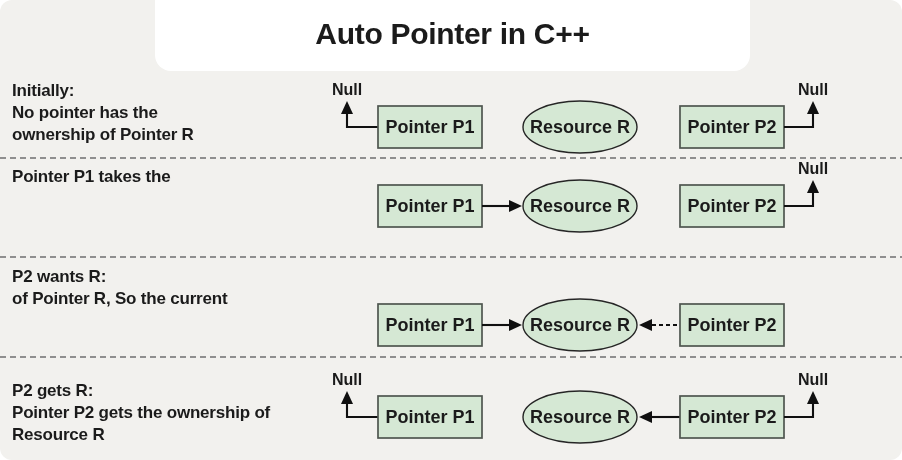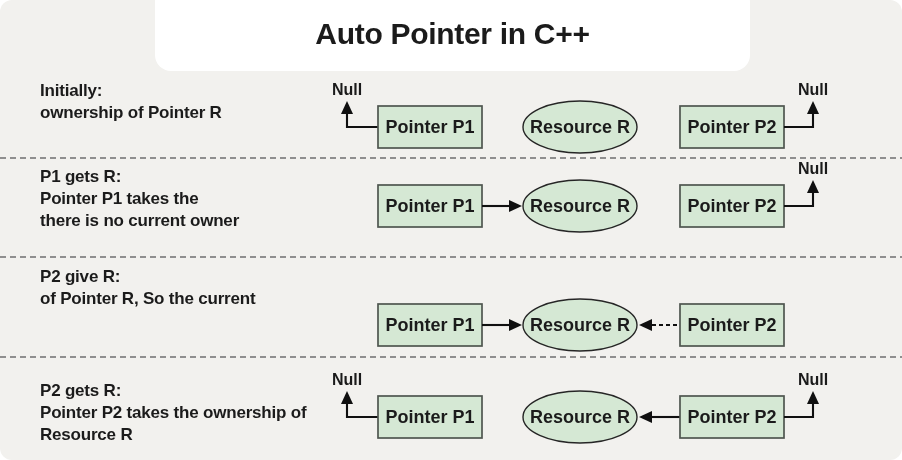--- a/index.html
+++ b/index.html
@@ -37,21 +37,20 @@
   }
   .row-text {
     position: absolute;
     left: 12px;
     font-size: 17px;
     font-weight: 700;
     line-height: 22px;
     color: var(--text-color, #1b1b1b);
     letter-spacing: -0.2px;
     white-space: nowrap;
-    margin-left: 28px;
   }
   .row-text-1 { top: 80px; }
   .row-text-2 { top: 166px; }
   .row-text-3 { top: 266px; }
   .row-text-4 { top: 380px; }
   svg.diagram {
     position: absolute;
     left: 0;
     top: 0;
   }
@@ -102,37 +101,36 @@
 <body>
 
 <div class="page">
 
   <div class="title-card">
     <span class="title-text">Auto Pointer in C++</span>
   </div>
 
   <div class="row-text row-text-1">
     <div>Initially:</div>
+    <div>No pointer has the</div>
     <div>ownership of Pointer R</div>
   </div>
 
   <div class="row-text row-text-2">
-    <div>P1 gets R:</div>
     <div>Pointer P1 takes the</div>
-    <div>there is no current owner</div>
   </div>
 
   <div class="row-text row-text-3">
-    <div>P2 give R:</div>
+    <div>P2 wants R:</div>
     <div>of Pointer R, So the current</div>
   </div>
 
   <div class="row-text row-text-4">
     <div>P2 gets R:</div>
-    <div>Pointer P2 takes the ownership of</div>
+    <div>Pointer P2 gets the ownership of</div>
     <div>Resource R</div>
   </div>
 
   <svg class="diagram" width="902" height="460" viewBox="0 0 902 460">
 
     <line class="separator" x1="0" y1="158" x2="902" y2="158"></line>
     <line class="separator" x1="0" y1="257" x2="902" y2="257"></line>
     <line class="separator" x1="0" y1="357" x2="902" y2="357"></line>
 
     <g>

